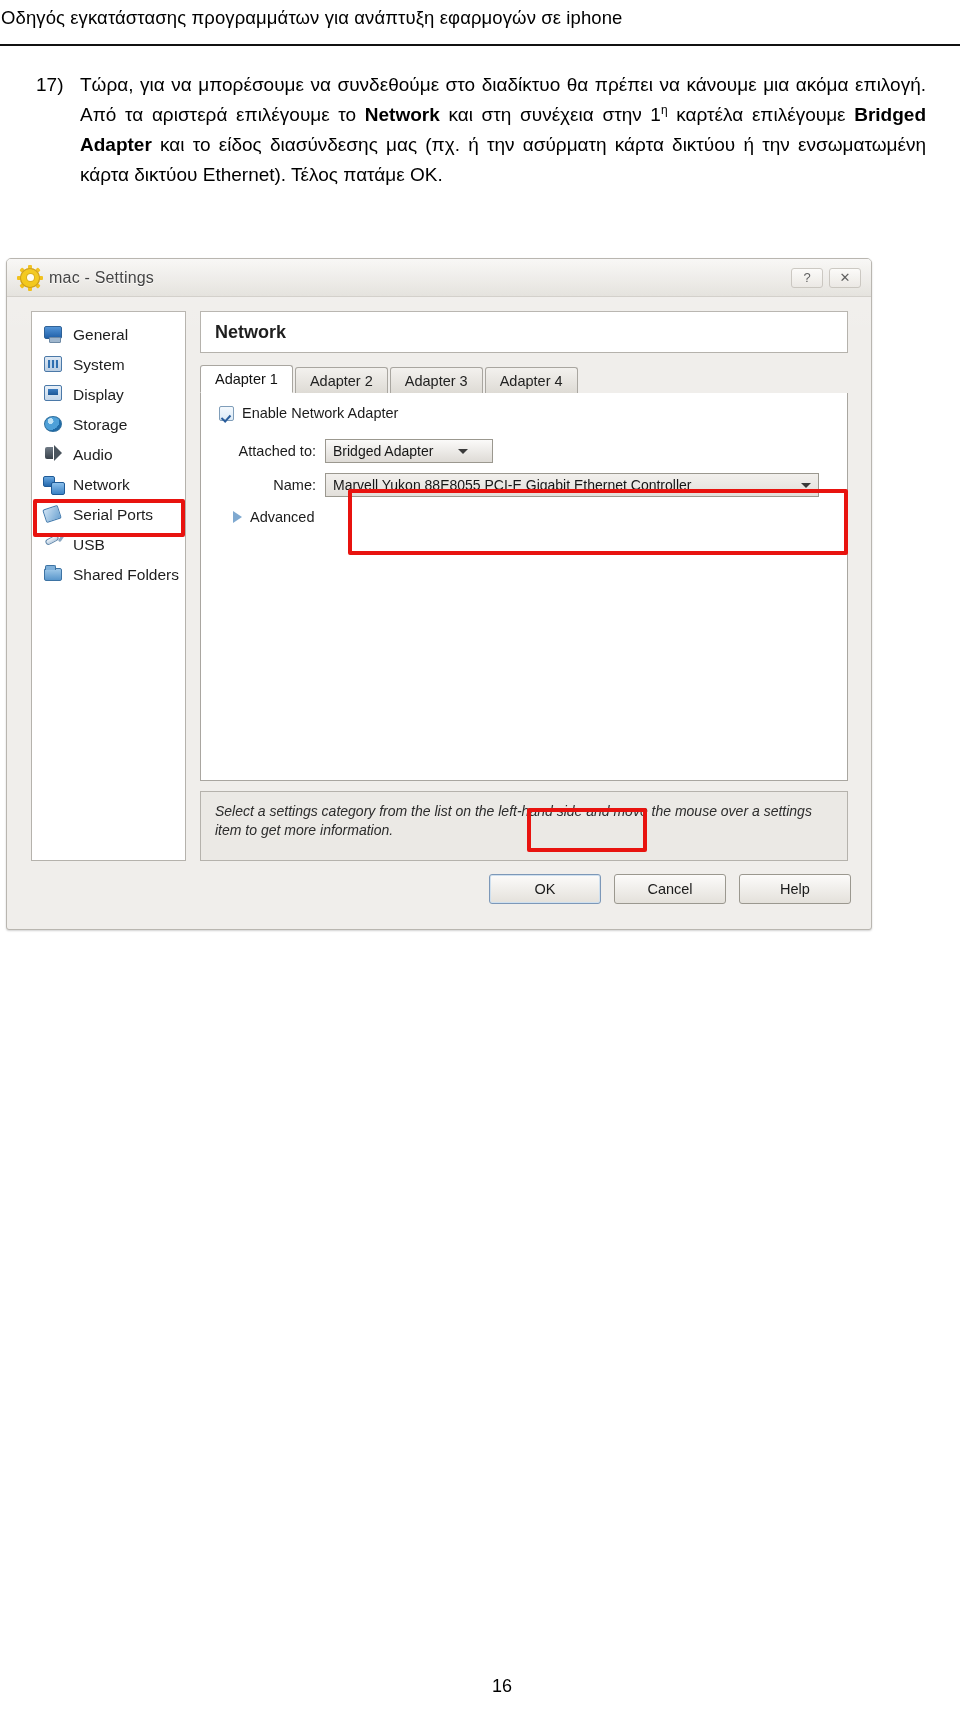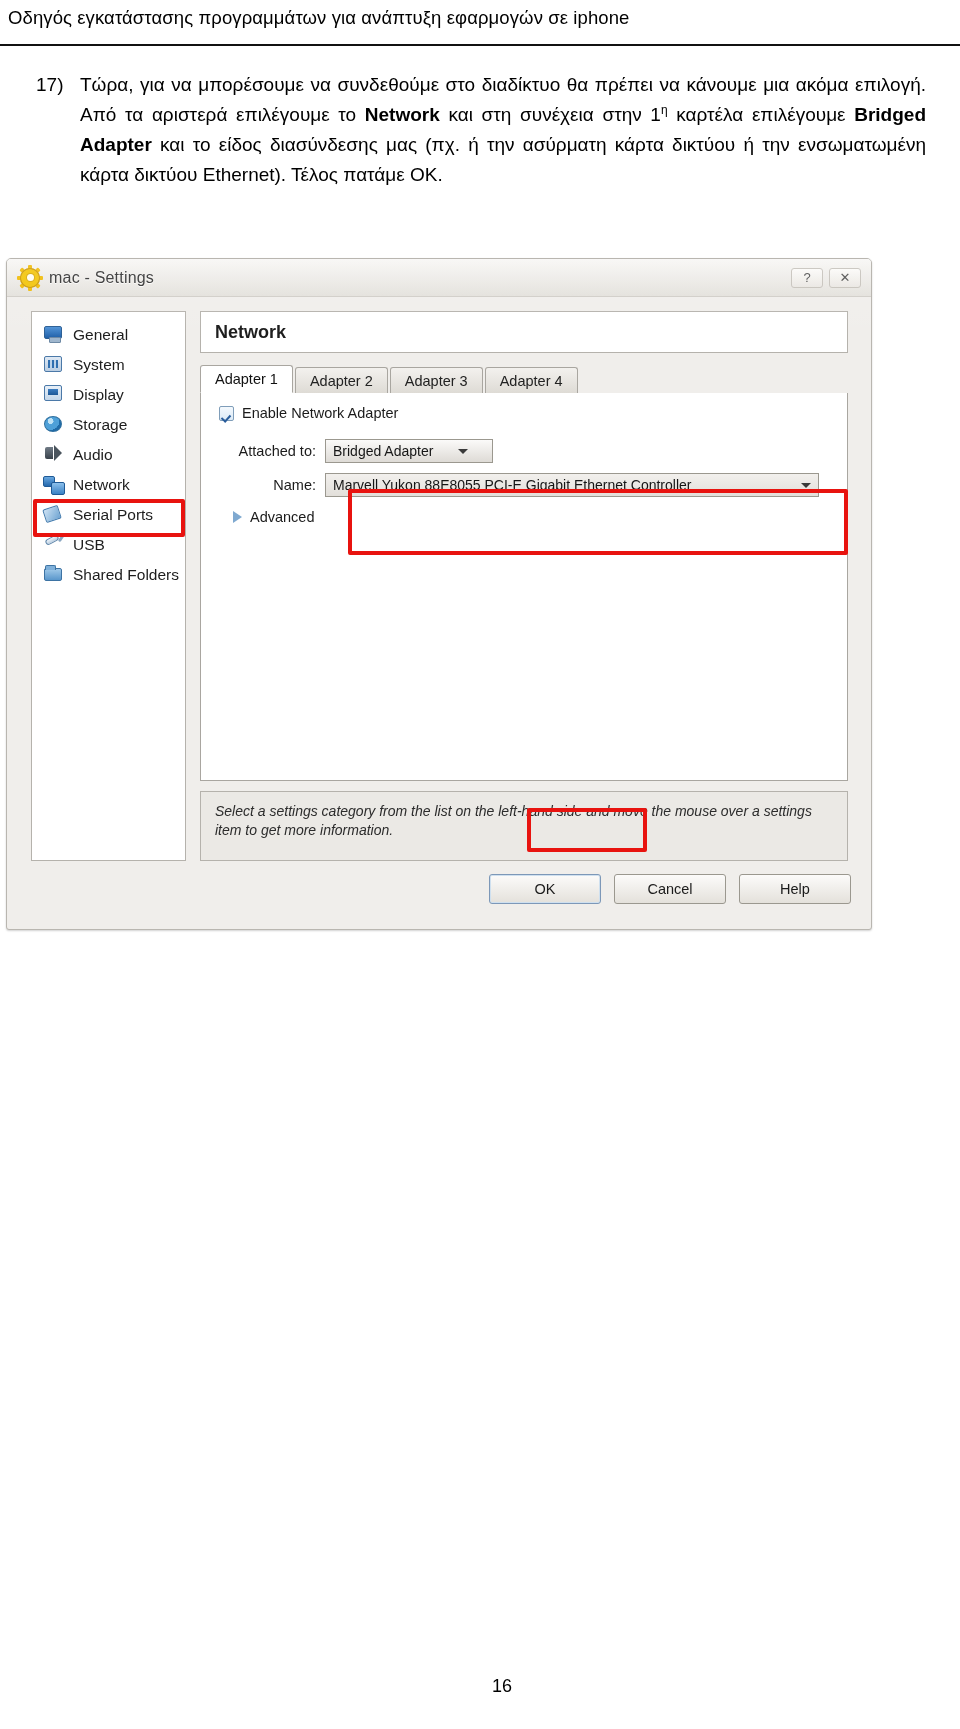--- a/index.html
+++ b/index.html
@@ -9,21 +9,21 @@
     background: #ffffff;
     font-family: "Liberation Sans", sans-serif;
     color: #000;
     position: relative;
     overflow: hidden;
   }
 
   
   .doc-header {
     position:absolute; left:0; top:0; width:960px; height:42px;
-    padding-left: 8px; padding-top: 6px;
+    padding-left: 1px; padding-top: 6px;
   }
   .doc-header .hdr-text {
     font-size: 18.5px; line-height: 24px; color:#000;
     letter-spacing: .1px;
   }
   .hdr-rule {
     position:absolute; left:0; top:44px; width:960px; height:2px;
     background:#111;
   }
 

